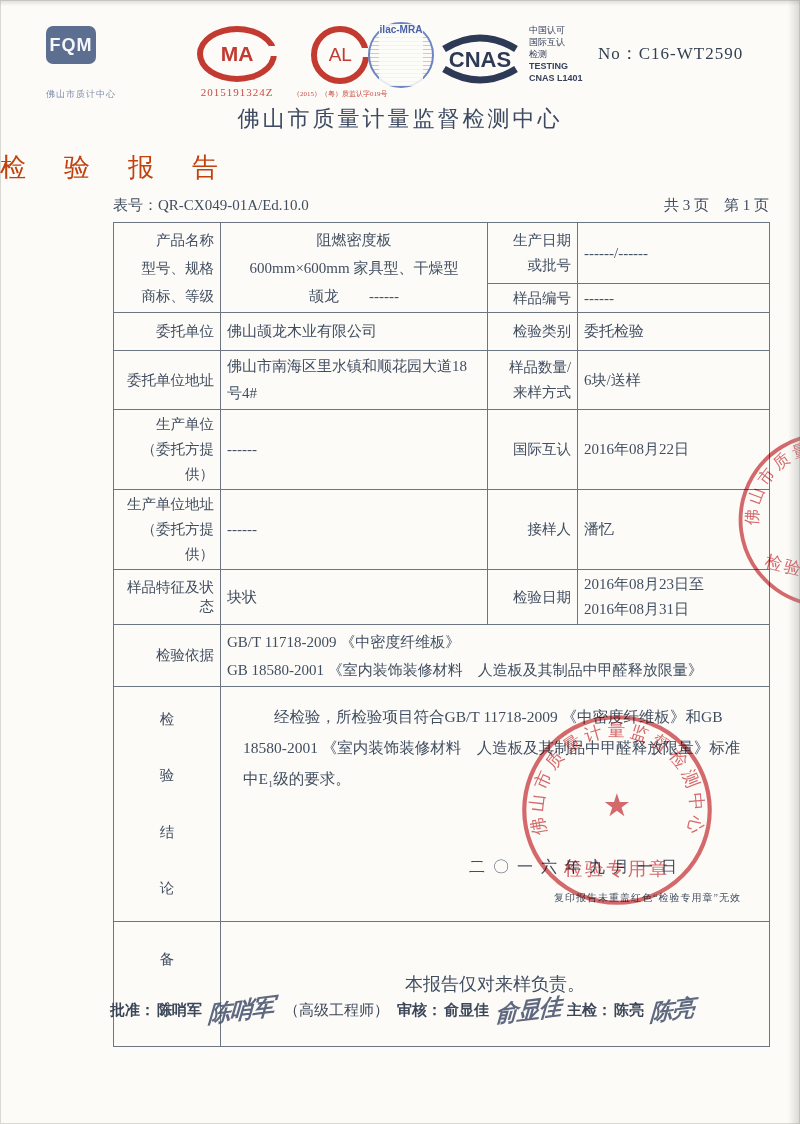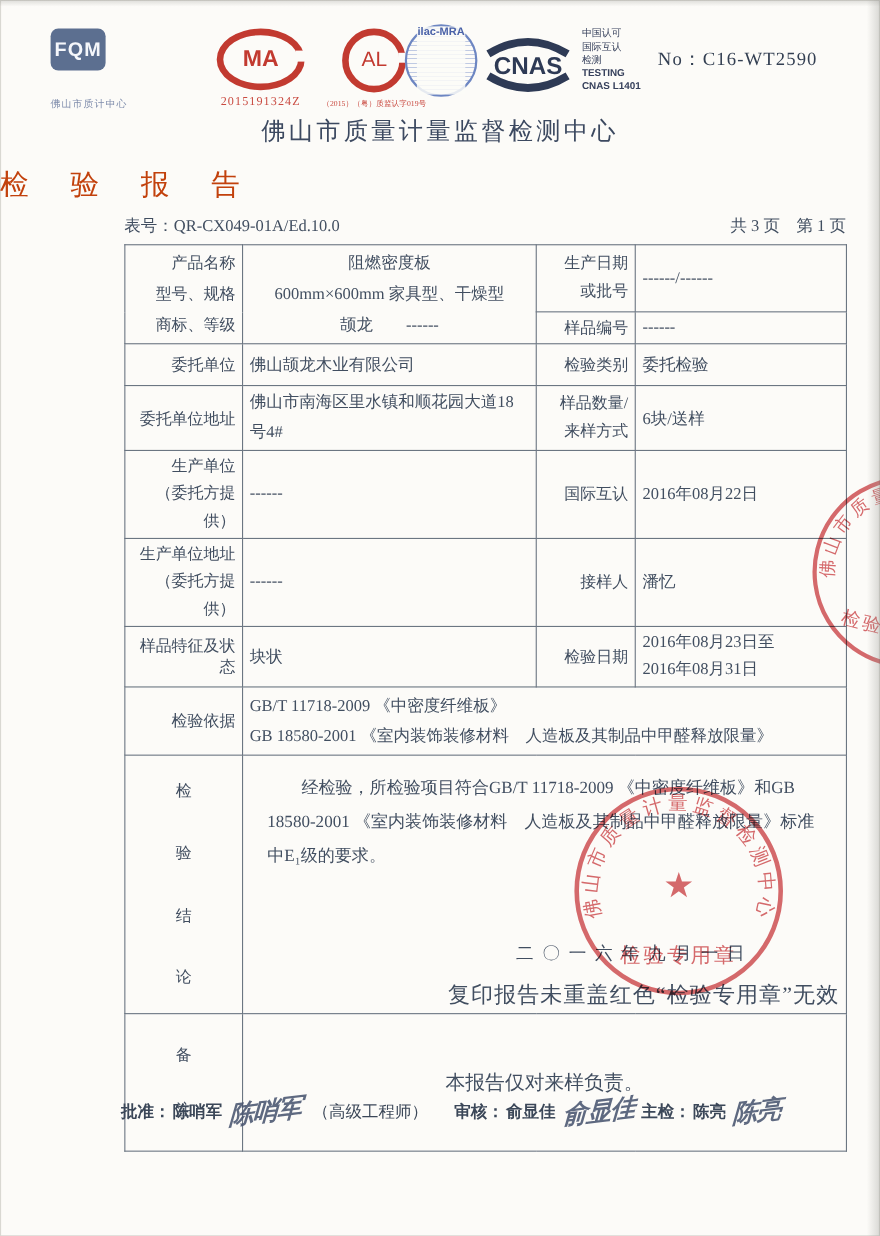--- a/index.html
+++ b/index.html
@@ -68,21 +68,21 @@
     overflow:hidden;}
   td.lab{text-align:right;padding:2px 2px;font-size:14.5px;}
   td.val{text-align:left;padding-left:12px;}
   td.cen{text-align:center;}
   .ll{line-height:28px;}
   .l2{line-height:25px;}
   .vertcell{height:100%;display:flex;flex-direction:column;justify-content:space-around;align-items:center;}
   .concl-cell{position:relative;vertical-align:top !important;}
   .concl-text{margin:12px 16px 0 16px;text-indent:2em;line-height:31px;font-size:15.5px;font-family:Liberation Serif, serif;}
   .concl-date{position:absolute;left:248px;top:170px;font-size:16px;letter-spacing:8px;white-space:nowrap;}
-  .concl-note{position:absolute;right:6px;top:204px;font-size:20px;letter-spacing:1px;white-space:nowrap;}
+  .concl-note{position:absolute;right:28px;top:204px;font-size:10px;letter-spacing:1px;white-space:nowrap;}
   .remark-text{text-align:center;font-size:18px;}
 
   
   .stamp{position:absolute;mix-blend-mode:multiply;opacity:.82;}
   .stamp1{left:515px;top:708px;width:204px;height:204px;}
   .stamp2{left:732px;top:426px;width:188px;height:188px;transform:rotate(14deg);}
   .stamp-ring{fill:none;stroke:#cf4a4e;stroke-width:4.5px;}
   .stamp text{fill:#cf4a4e;}
 
   
@@ -277,21 +277,21 @@
     </text>
     <text x="110" y="116" text-anchor="middle" font-size="34">★</text>
     <text x="110" y="180" text-anchor="middle" font-size="20" letter-spacing="3">检验专用章</text>
   </svg>
 
   <div class="footer">
     <span class="flabel">批准：</span>
     <span class="fname">陈哨军</span>
     <span class="sig">陈哨军</span>
     <span class="ftitle">（高级工程师）</span>
-    <span class="flabel" style="margin-left:18px">审核：</span>
+    <span class="flabel" style="margin-left:2px">审核：</span>
     <span class="fname">俞显佳</span>
     <span class="sig">俞显佳</span>
     <span class="flabel">主检：</span>
     <span class="fname">陈亮</span>
     <span class="sig">陈亮</span>
   </div>
 
   <div class="edge-right"></div>
 </div>
 

